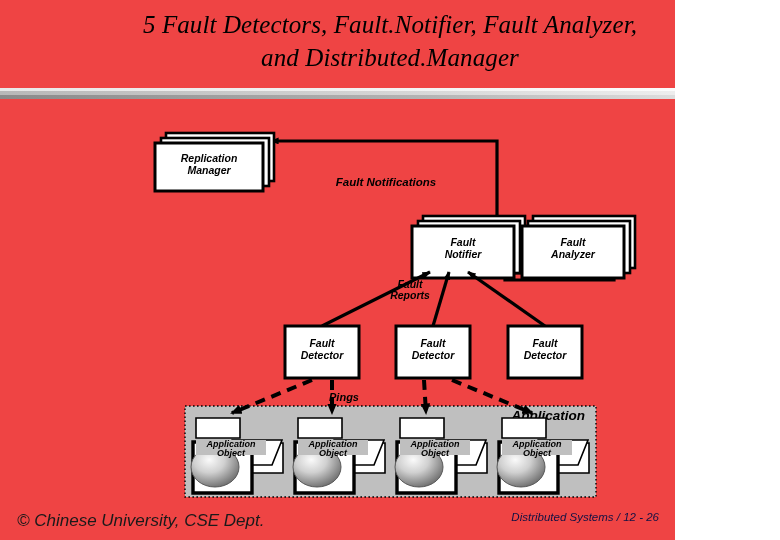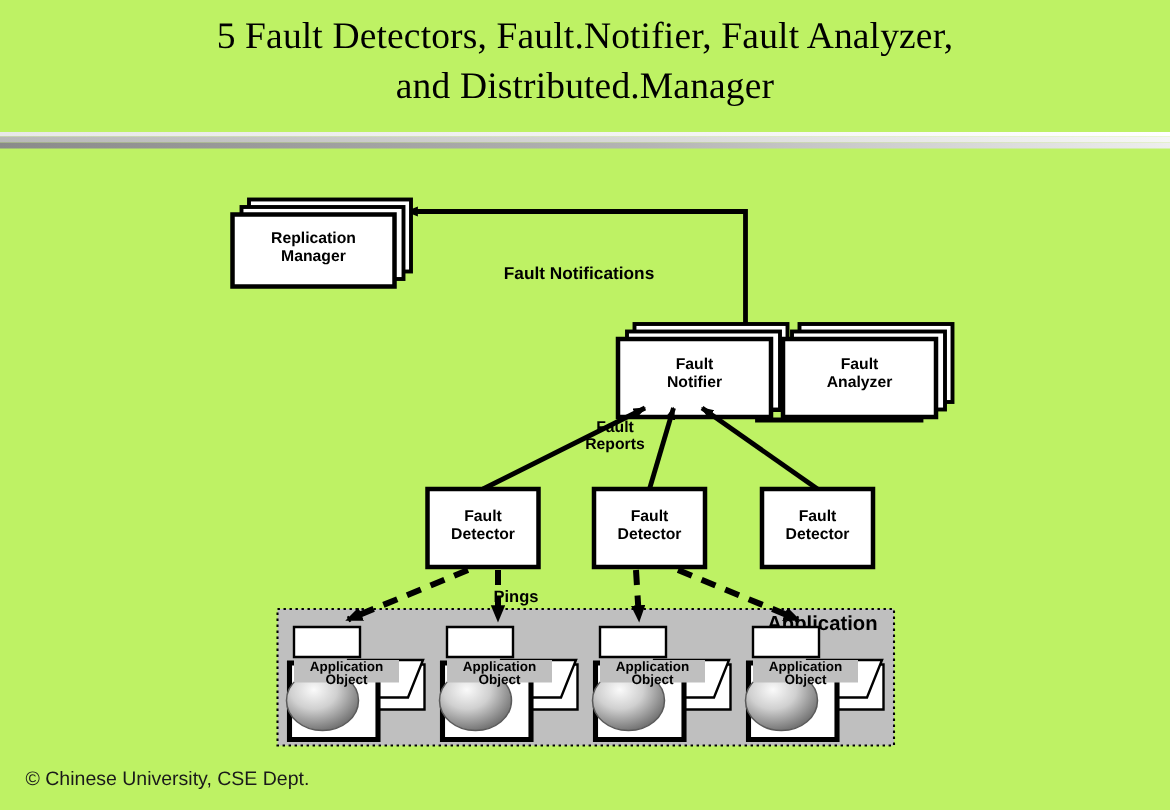--- a/index.html
+++ b/index.html
@@ -2,25 +2,26 @@
 <html><head>
 <meta charset="utf-8">
 <style>
   html, body {
     margin: 0;
     padding: 0;
     background: #ffffff;
   }
   #slide {
     position: relative;
-    width: 780px;
+    width: 675px;
     height: 540px;
-    background: #bef264;
+    background: #ef4444;
     overflow: hidden;
     font-family: "Liberation Sans", sans-serif;
+    font-style: italic;
   }
 
   
   #title-block {
     position: absolute;
     left: 0;
     top: 8px;
     width: 780px;
     text-align: center;
   }
@@ -68,21 +69,21 @@
     width: 780px;
     height: 392px;
   }
   #diagram svg { display: block; }
 
   
   #footer-left {
     position: absolute;
     left: 17px;
     top: 511px;
-    font-size: 13px;
+    font-size: 17px;
     color: #1a1a1a;
     white-space: nowrap;
   }
   #footer-right {
     position: absolute;
     right: 16px;
     top: 511px;
     font-size: 11.5px;
     color: #111144;
     white-space: nowrap;
@@ -239,14 +240,15 @@
         <ellipse cx="521" cy="359" rx="24" ry="20" fill="url(#sphereGrad)" stroke="#5a5a5a" stroke-width="1"></ellipse>
         <rect x="502" y="332" width="70" height="15" fill="#bfbfbf" stroke="none"></rect>
         <text x="537" y="339" text-anchor="middle" font-family="'Liberation Sans',sans-serif" font-size="9" font-weight="bold" fill="#000000">Application</text>
         <text x="537" y="348" text-anchor="middle" font-family="'Liberation Sans',sans-serif" font-size="9" font-weight="bold" fill="#000000">Object</text>
       </g>
 
     </svg>
   </div>
 
   <div id="footer-left">© Chinese University, CSE Dept.</div>
+  <div id="footer-right">Distributed Systems / 12 - 26</div>
 
 </div>
 
 </body></html>

